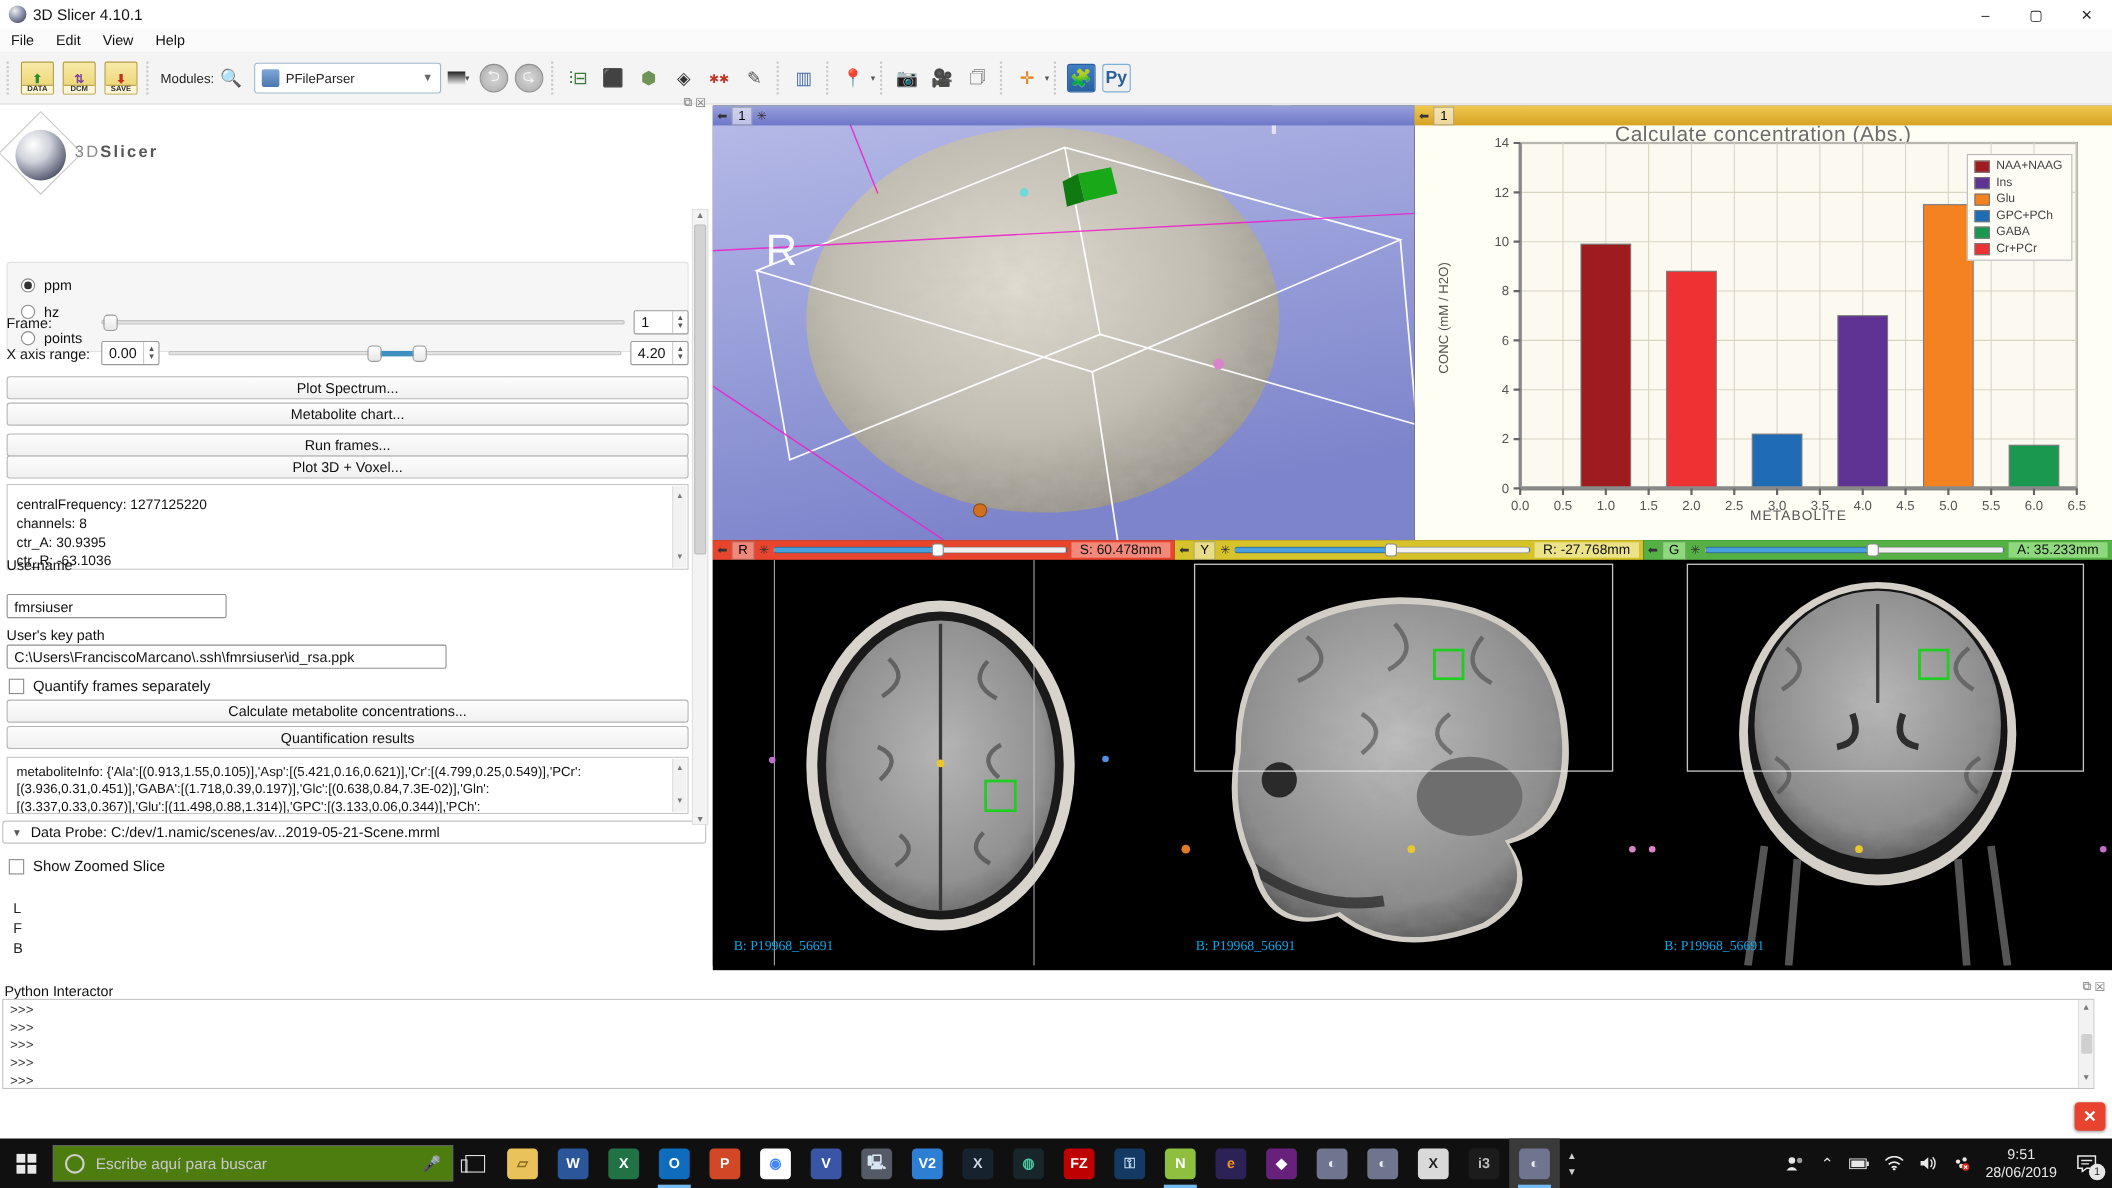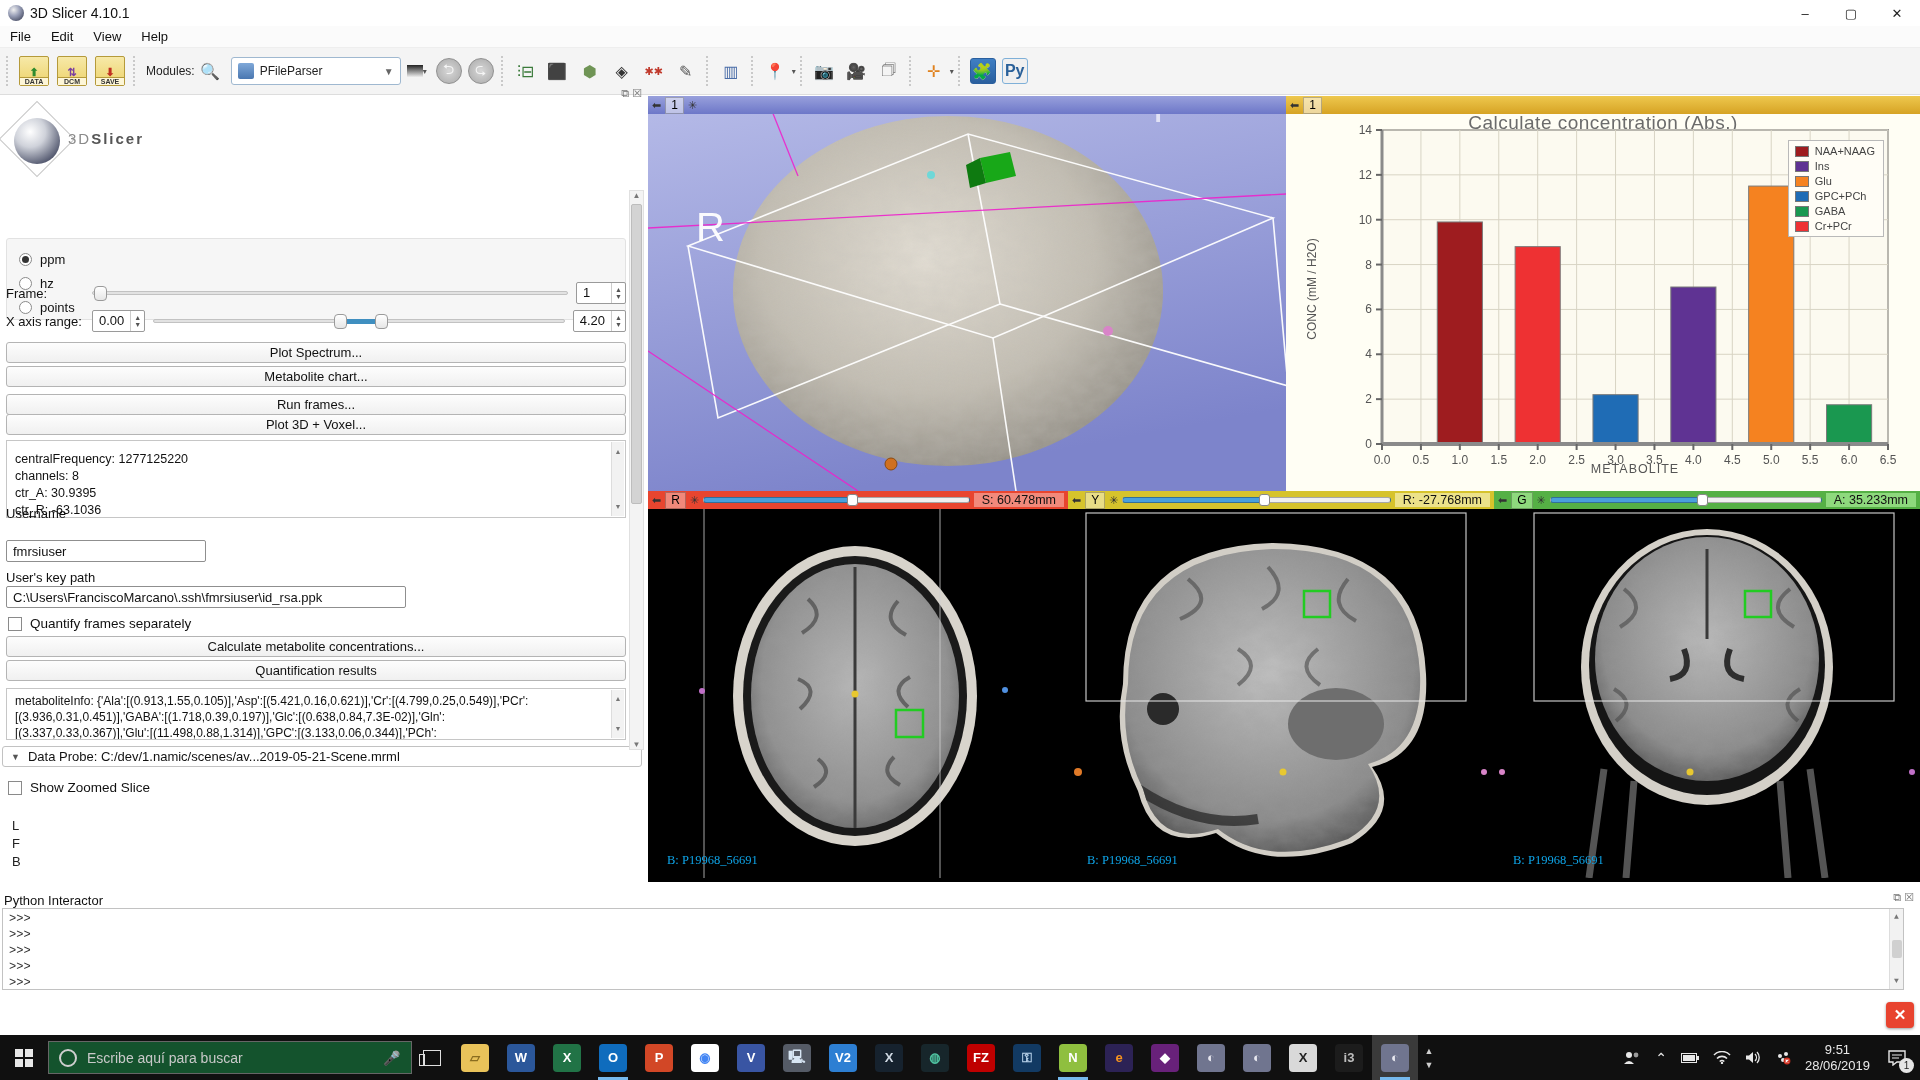--- a/index.html
+++ b/index.html
@@ -140,21 +140,21 @@
   .float-close { position:absolute; left:1886px; top:1002px; width:28px; height:26px; background:#e8432f;
     border-radius:4px; color:#fff; display:flex; align-items:center; justify-content:center;
     font-size:15px; font-weight:bold; box-shadow:0 1px 3px rgba(0,0,0,.4); }
 
   
   .taskbar { position:absolute; left:0; top:1035px; width:1920px; height:45px; background:#101010;
     display:flex; align-items:center; color:#e8e8e8; }
   .start-btn { width:48px; height:45px; display:flex; align-items:center; justify-content:center; }
   .win-logo { display:grid; grid-template-columns:8px 8px; grid-template-rows:8px 8px; gap:2px; }
   .win-logo div { background:#e8e8e8; }
-  .searchbox { width:364px; height:33px; background:#14532d; border:1px solid #666; display:flex;
+  .searchbox { width:364px; height:33px; background:#4d7c0f; border:1px solid #666; display:flex;
     align-items:center; gap:10px; padding:14px 10px; color:#c9c9c9; font-size:14px; }
   .search-ring { width:18px; height:18px; border:2.5px solid #cfcfcf; border-radius:50%; }
   .mic { margin-left:auto; font-size:14px; color:#cfcfcf; }
   .taskview { width:40px; height:45px; display:flex; align-items:center; justify-content:center; }
   .tv-glyph { width:18px; height:16px; border:1.5px solid #e0e0e0; position:relative; }
   .tv-glyph::before { content:""; position:absolute; left:-5px; top:3px; width:4px; height:10px;
     border:1.5px solid #e0e0e0; }
   .apps { display:flex; height:45px; align-items:center; }
   .app { width:46px; height:45px; display:flex; align-items:center; justify-content:center;
     position:relative; }

